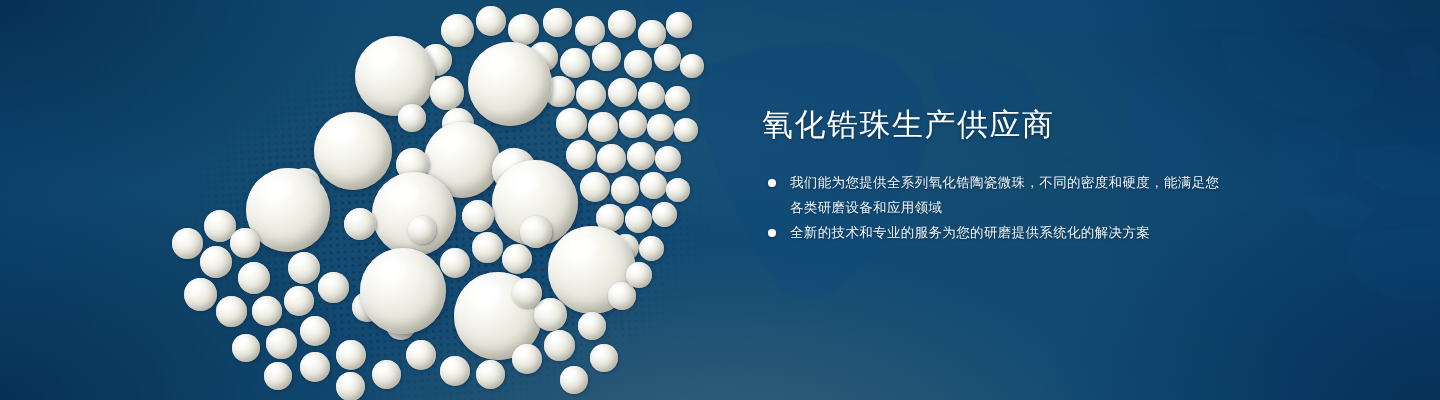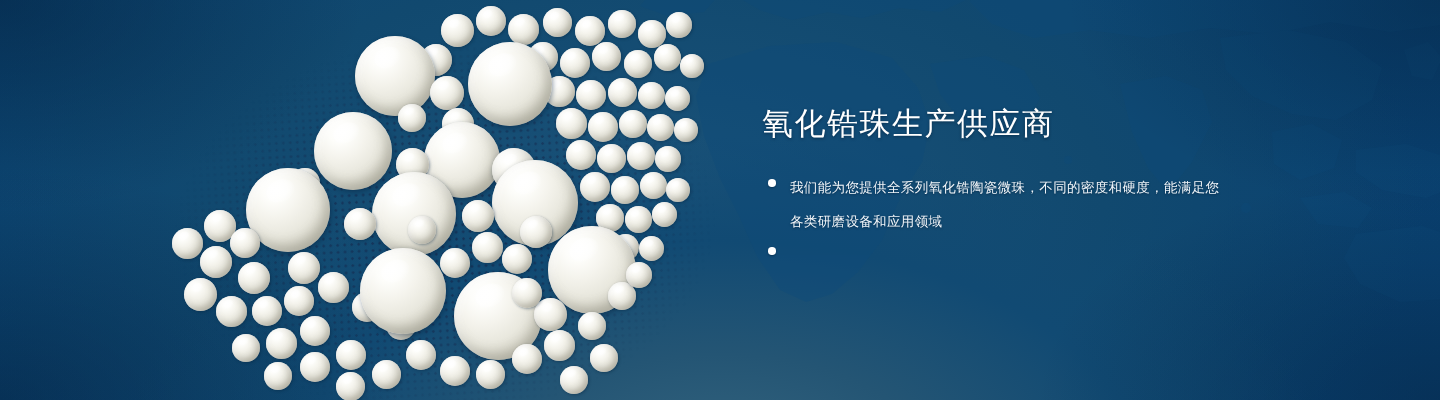--- a/index.html
+++ b/index.html
@@ -91,34 +91,34 @@
     width:470px;
   }
   .headline{
     font-size:31px;
     line-height:40px;
     color:#ffffff;
     font-weight:400;
     letter-spacing:1.5px;
     text-shadow:0 1px 3px rgba(2,24,46,.55);
     white-space:nowrap;
-    font-family:Liberation Serif, serif;
   }
   .bullets{
     list-style:none;
     margin-top:26px;
   }
   .bullet{
     position:relative;
     padding-left:28px;
     font-size:13.5px;
-    line-height:34px;
+    line-height:25px;
     color:#f2f6fa;
     letter-spacing:.35px;
     text-shadow:0 1px 2px rgba(2,24,46,.5);
+    font-family:Liberation Serif, serif;
   }
   .bullet + .bullet{ margin-top:0; }
   .bullet .dot{
     position:absolute;
     left:6px; top:9px;
     width:7.5px; height:7.5px;
     border-radius:50%;
     background:#ffffff;
     box-shadow:0 1px 2px rgba(2,24,46,.45);
   }
@@ -284,18 +284,19 @@
 
     <h1 class="headline">氧化锆珠生产供应商</h1>
 
     <ul class="bullets">
       <li class="bullet">
         <span class="dot"></span>
         <span>我们能为您提供全系列氧化锆陶瓷微珠，不同的密度和硬度，能满足您各类研磨设备和应用领域</span>
       </li>
       <li class="bullet">
         <span class="dot"></span>
+        <span>全新的技术和专业的服务为您的研磨提供系统化的解决方案</span>
       </li>
     </ul>
 
   </div>
 
 </div>
 
 </body></html>

